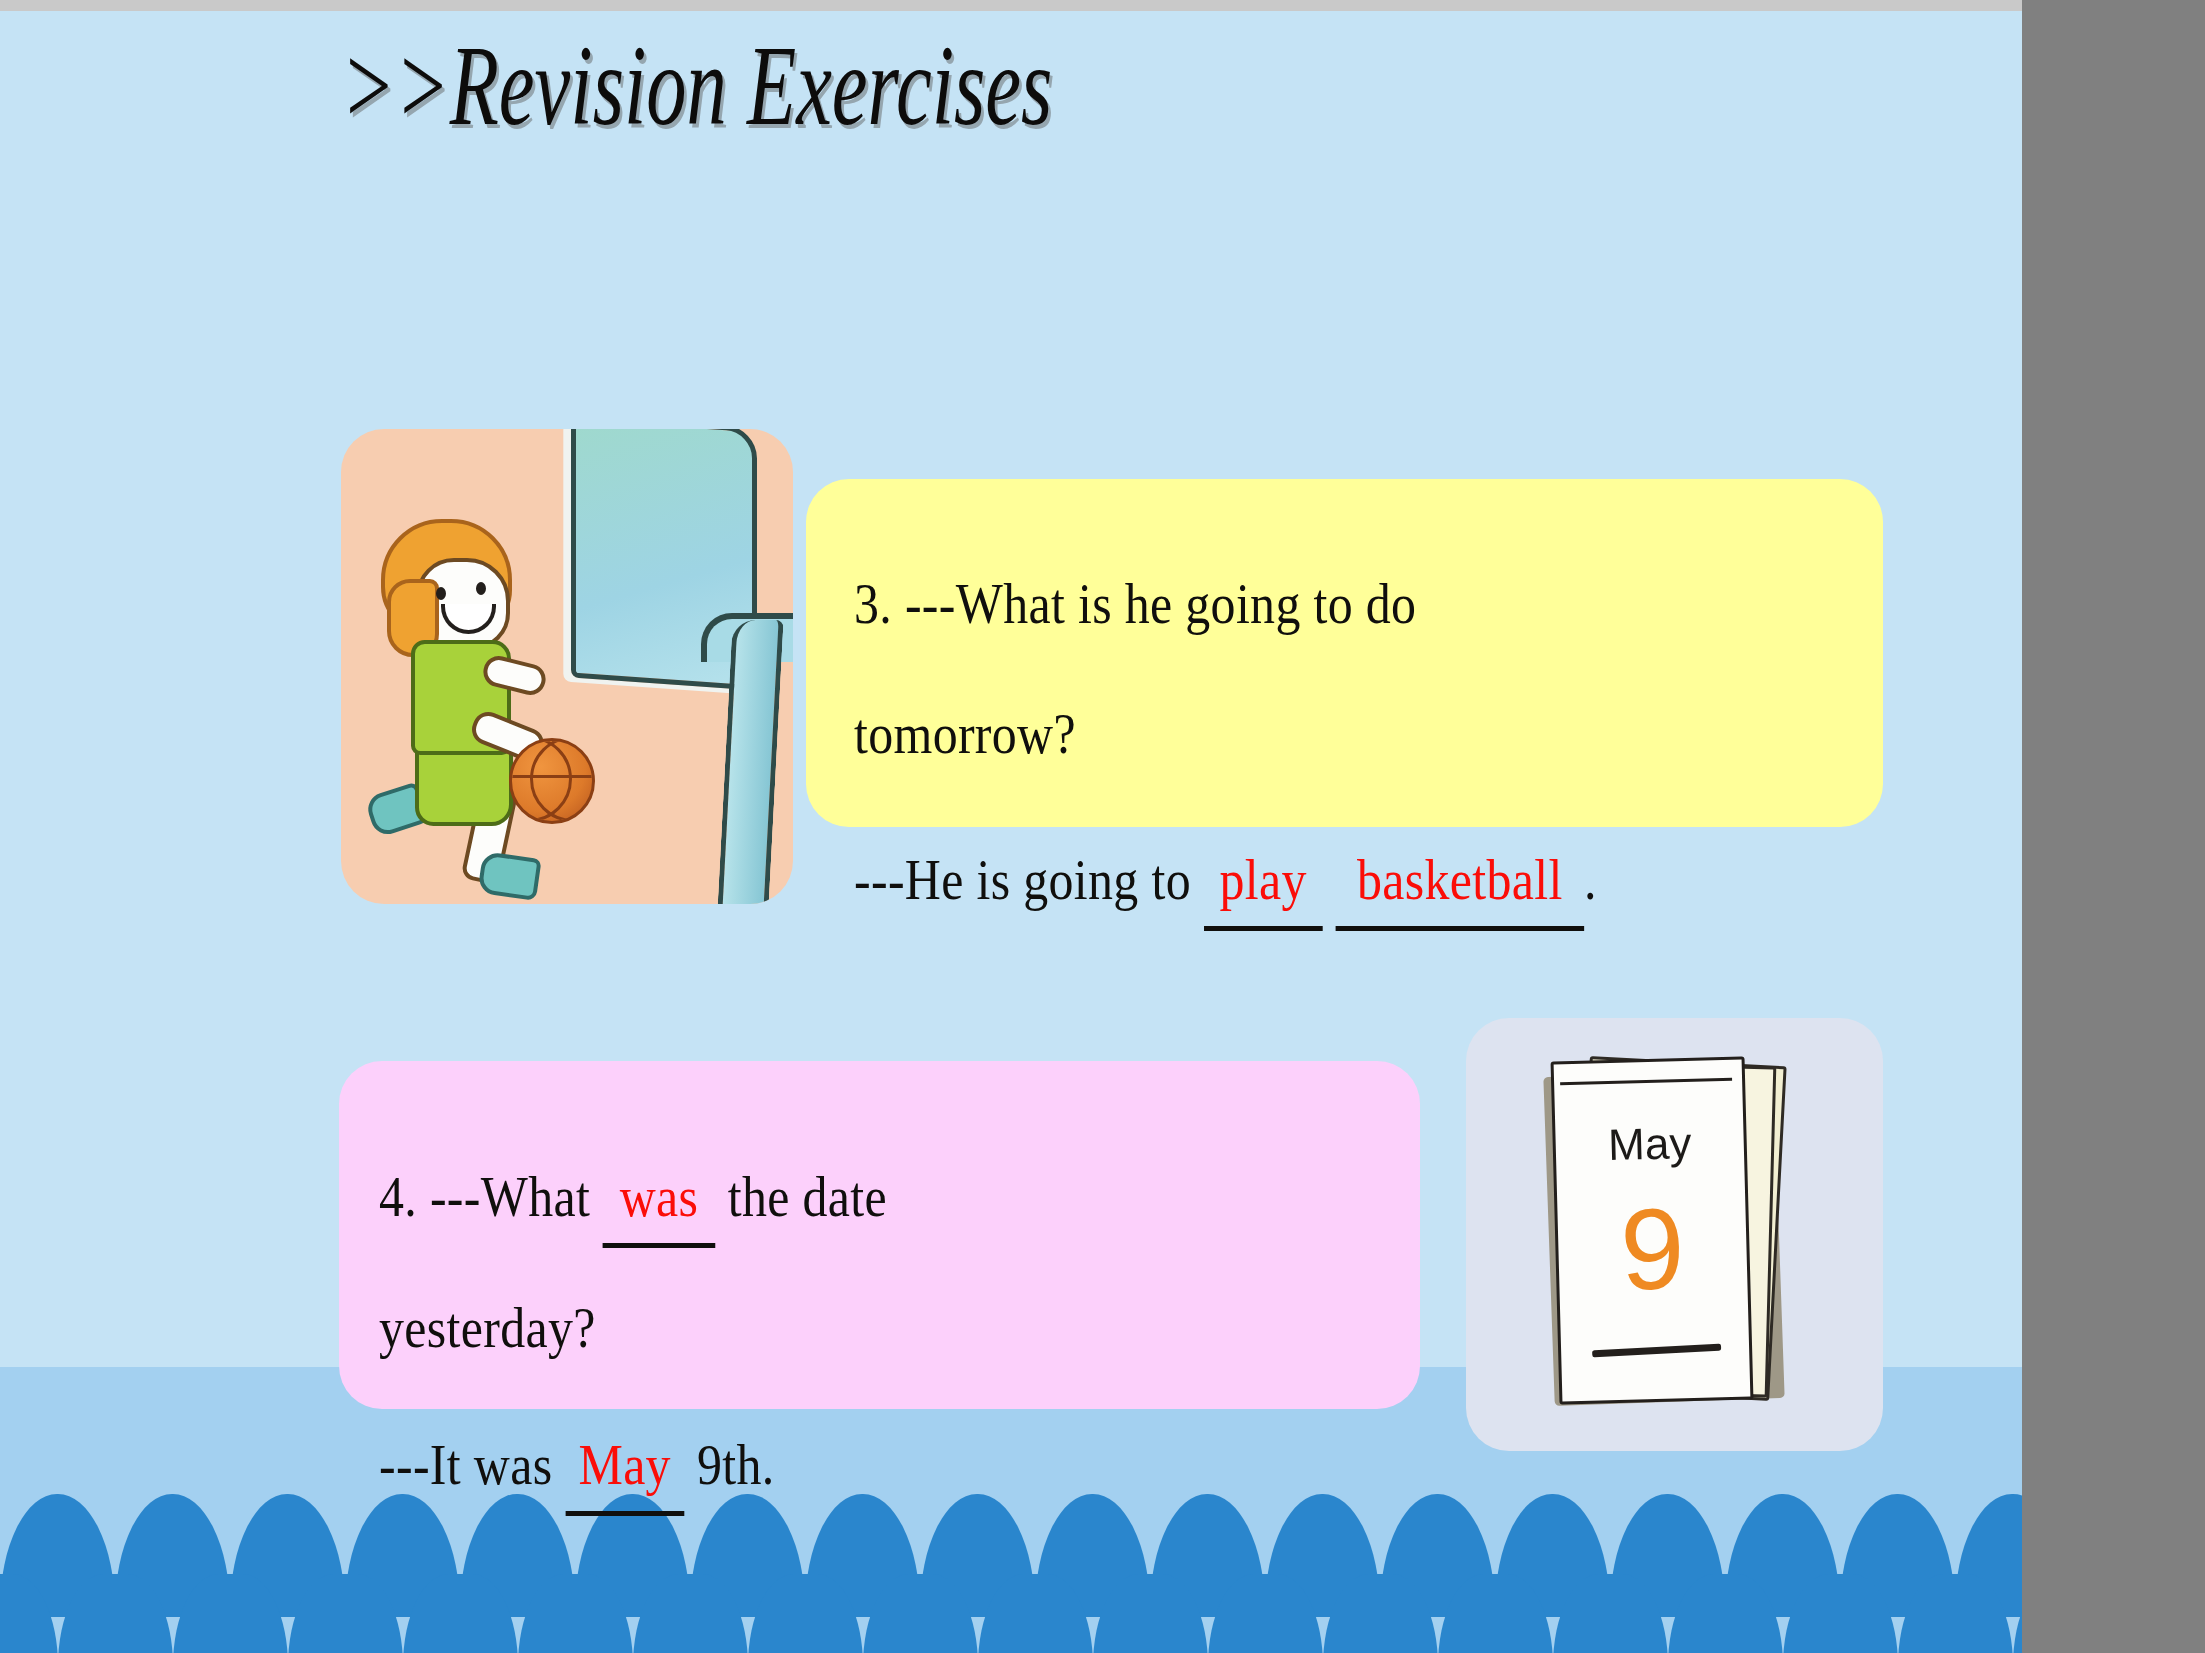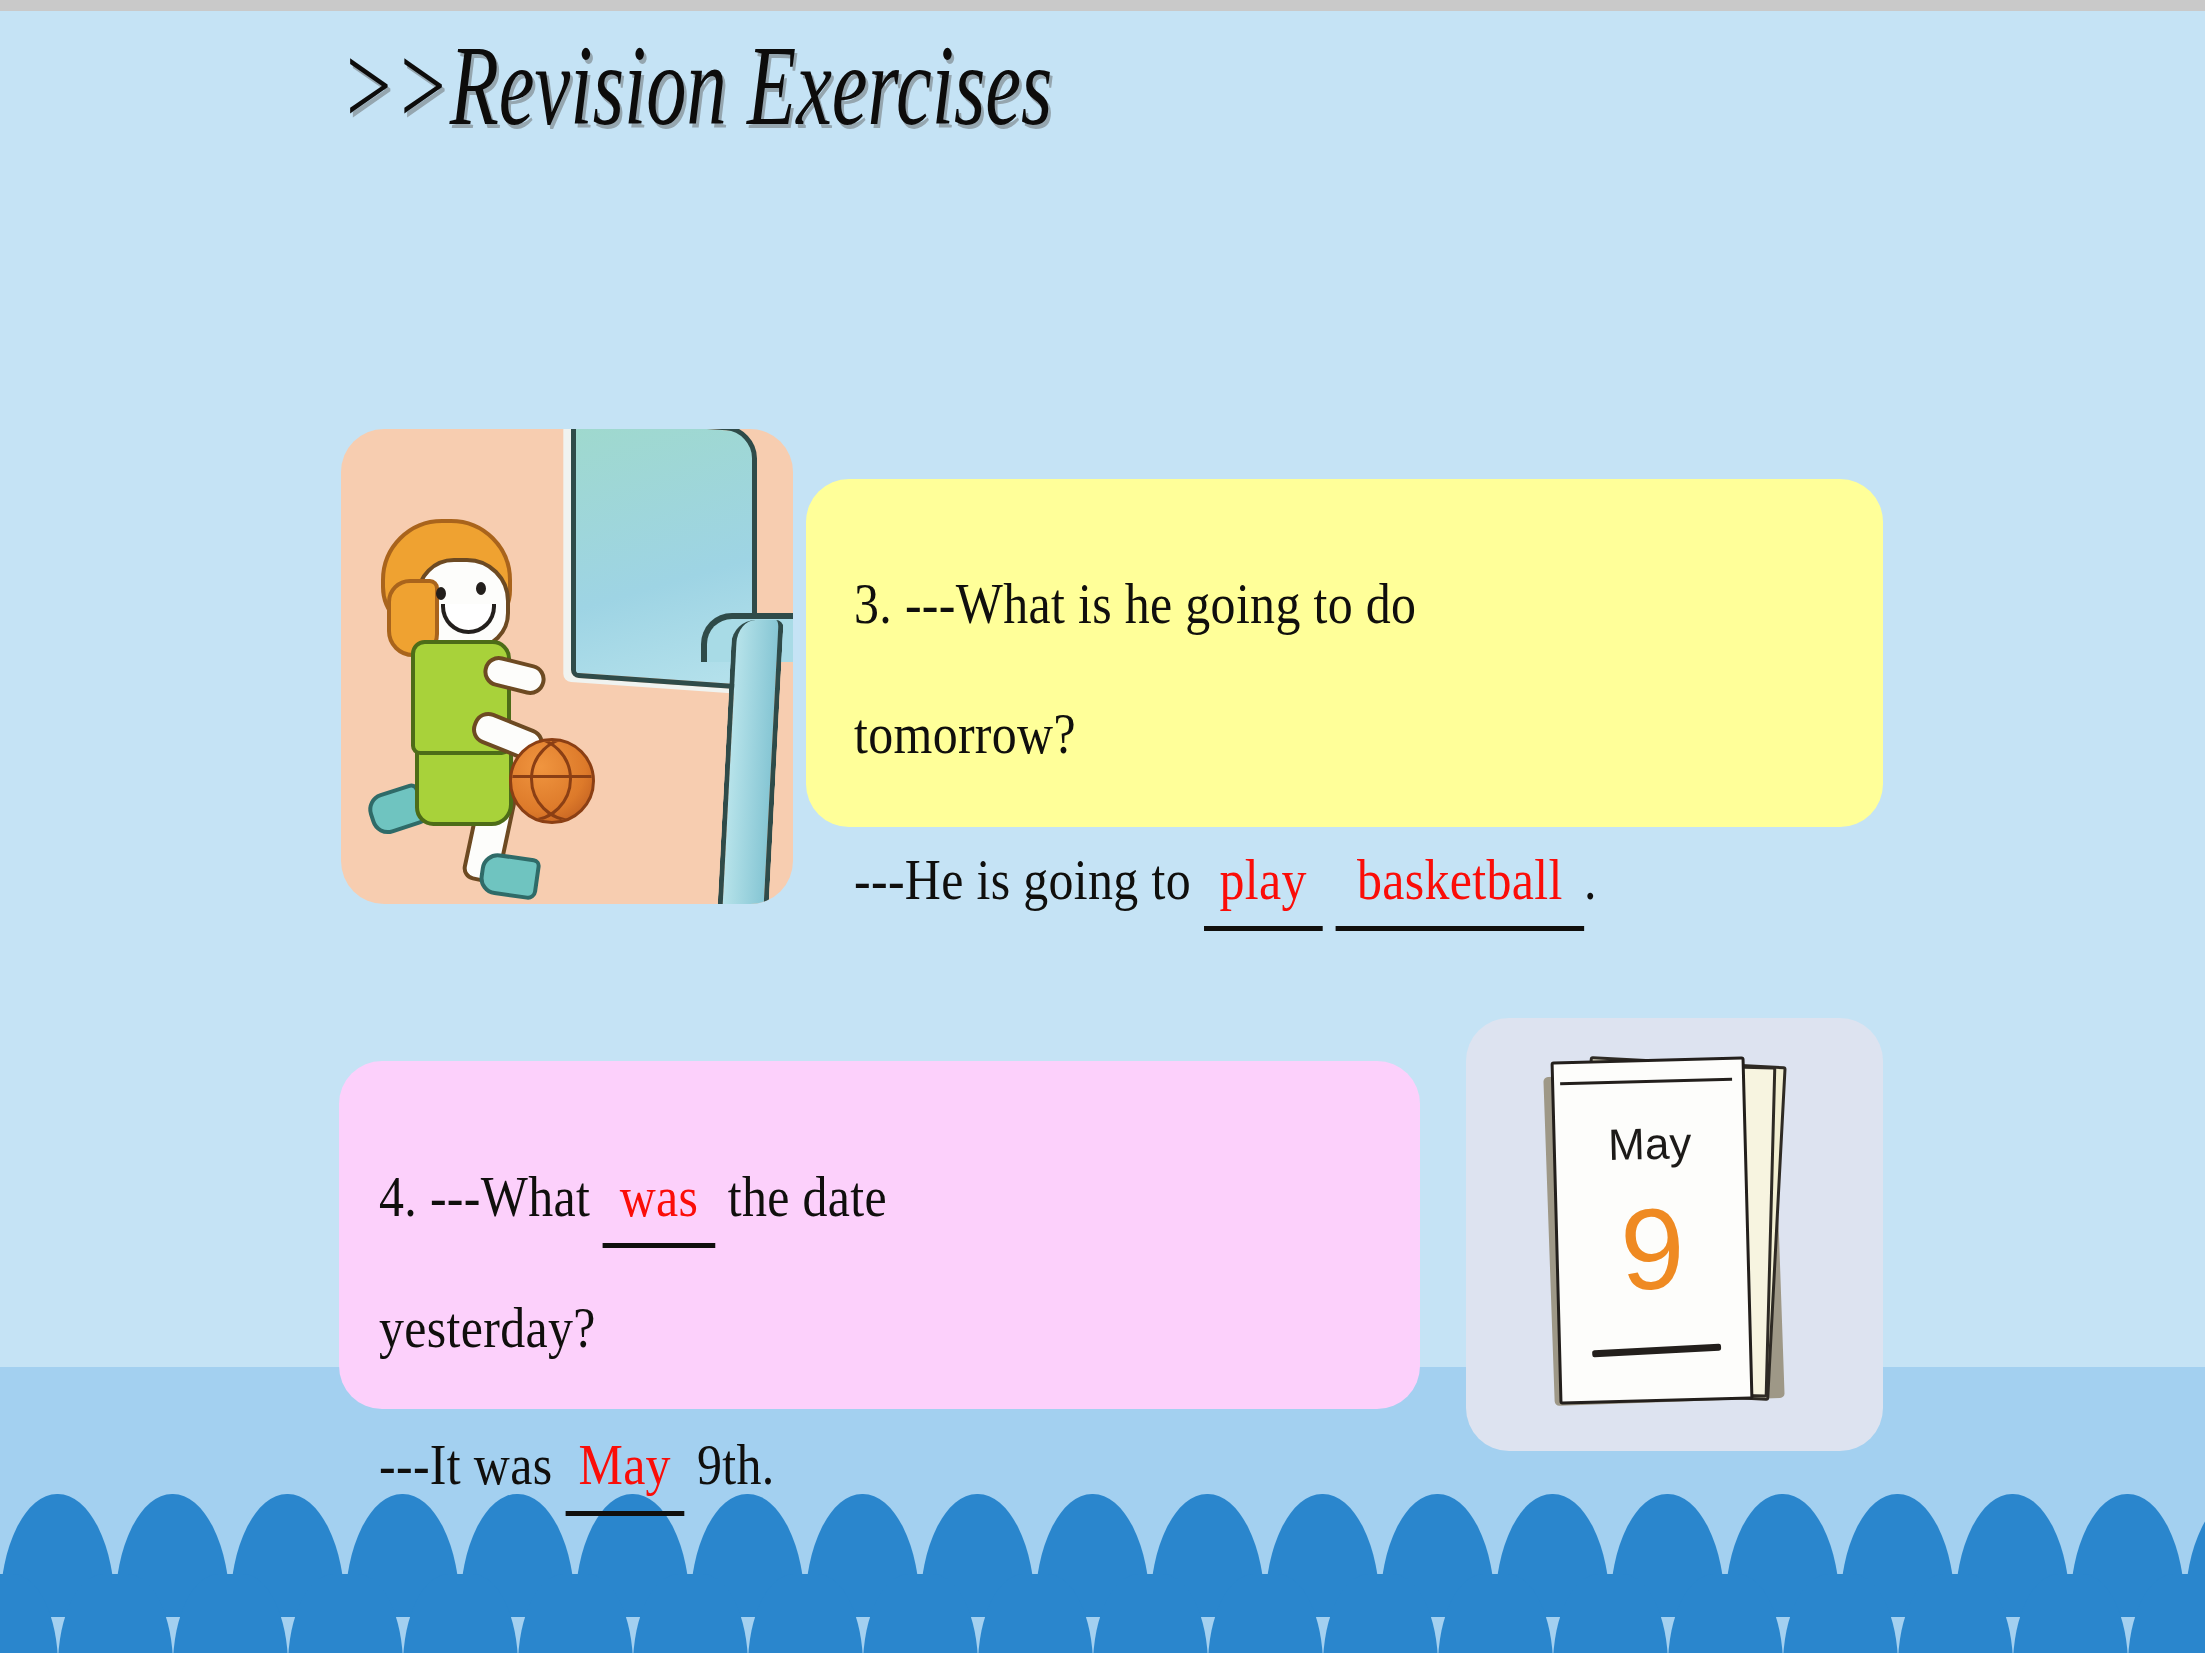--- a/index.html
+++ b/index.html
@@ -2,21 +2,21 @@
 <html style="font-size:12.3px"><head>
 <meta charset="utf-8">
 <style>
   html, body {
     margin: 0;
     padding: 0;
     background: #808080;
   }
   .slide {
     position: relative;
-    width: 2205px;
+    width: 2022px;
     height: 1654px;
     overflow: hidden;
     font-family: "Liberation Serif", "DejaVu Serif", serif;
     background: #c5e3f5;
   }
 
   
   .top-strip {
     position: absolute;
     left: 0; top: 0;

